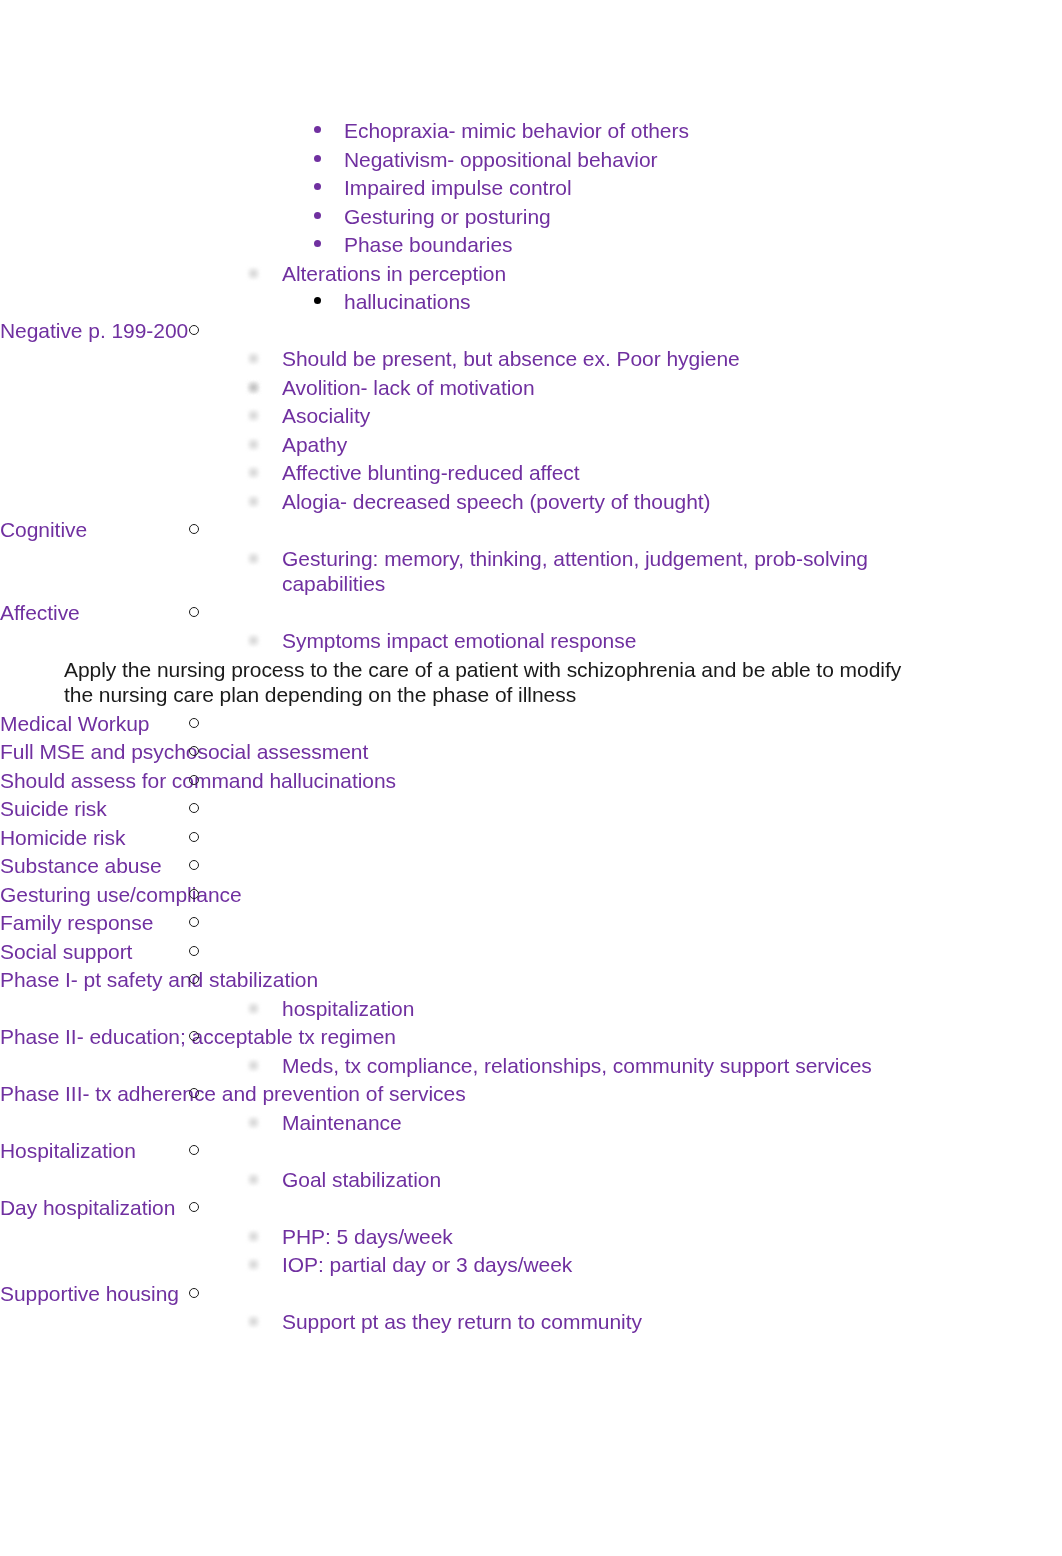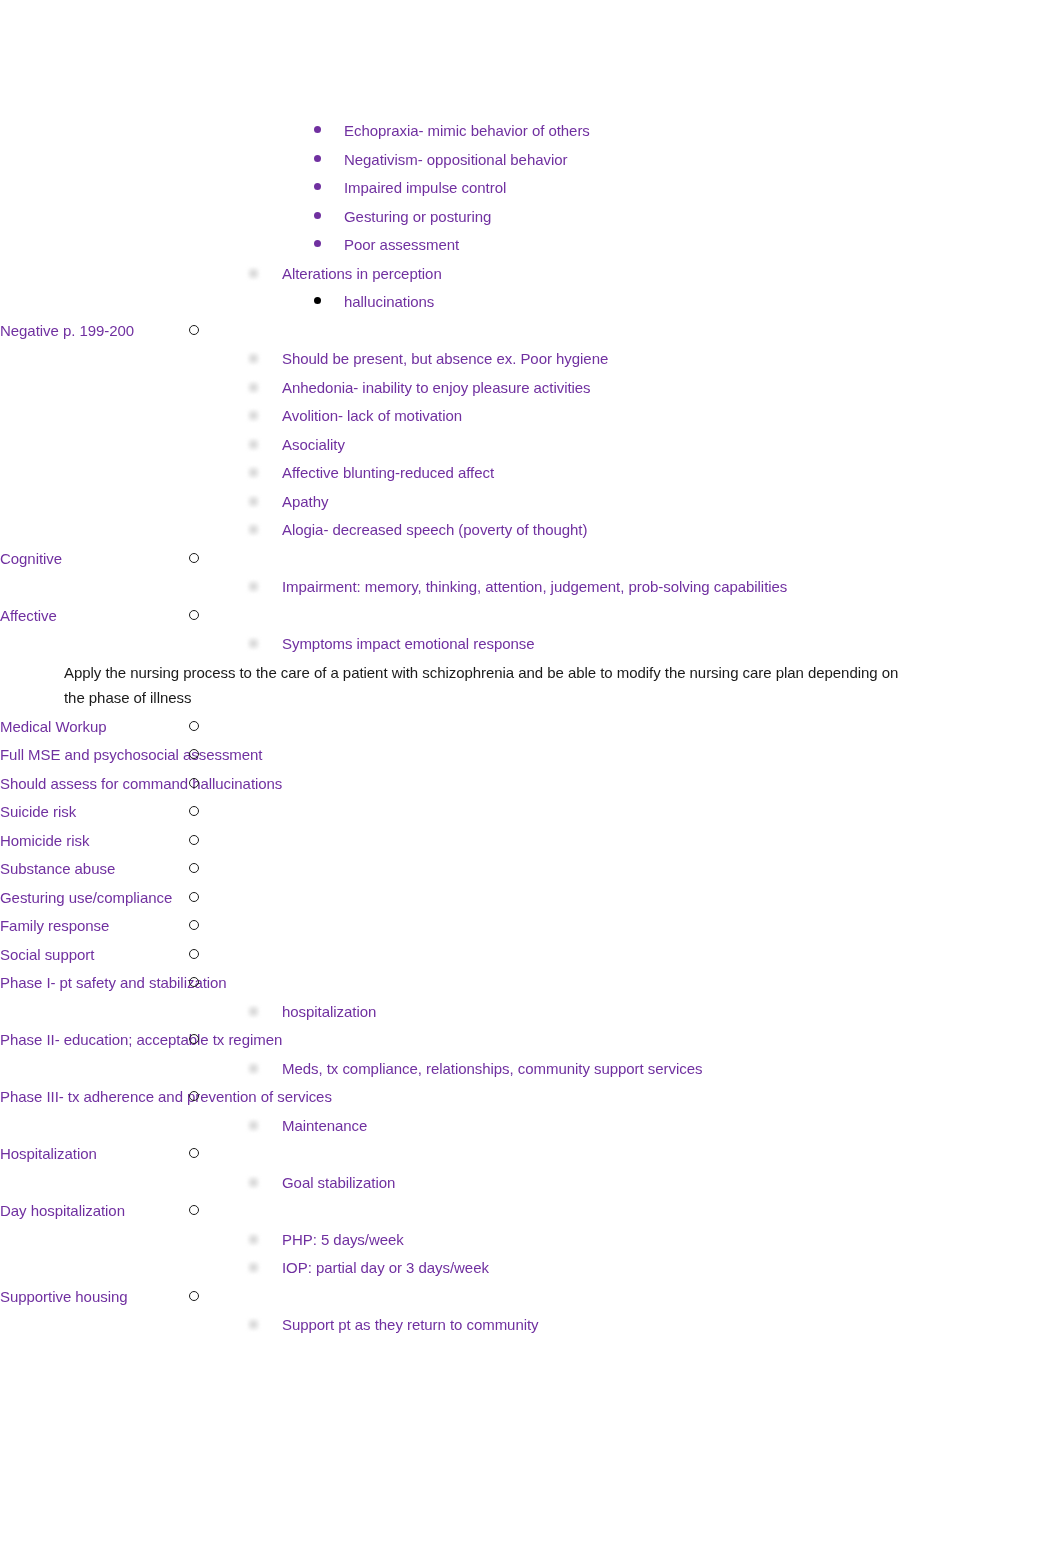--- a/index.html
+++ b/index.html
@@ -30,21 +30,21 @@
     top: 118px;
     left: 0;
     width: 1062px;
   }
 
   
   .row {
     position: relative;
     display: block;
     line-height: 25.5px;
-    font-size: 15px;
+    font-size: 21px;
     letter-spacing: -0.05px;
     white-space: normal;
   }
 
   .row .marker {
     position: absolute;
     top: 0;
     display: block;
     text-align: left;
     line-height: 25.5px;
@@ -119,69 +119,68 @@
       <div class="row lvl4">
         <span class="marker"><span class="glyph-dot"></span></span>
         <span class="txt">Impaired impulse control</span>
       </div>
       <div class="row lvl4">
         <span class="marker"><span class="glyph-dot"></span></span>
         <span class="txt">Gesturing or posturing</span>
       </div>
       <div class="row lvl4">
         <span class="marker"><span class="glyph-dot"></span></span>
-        <span class="txt">Poor assessment</span>
+        <span class="txt">Phase boundaries</span>
       </div>
       <div class="row lvl3">
         <span class="marker"><span class="glyph-faded"></span></span>
         <span class="txt">Alterations in perception</span>
       </div>
       <div class="row lvl4">
         <span class="marker"><span class="glyph-dot black"></span></span>
         <span class="txt">hallucinations</span>
       </div>
       <div class="row lvl2">
         <span class="marker"><span class="glyph-ring"></span></span>
         <span class="txt">Negative p. 199-200</span>
       </div>
       <div class="row lvl3">
         <span class="marker"><span class="glyph-faded"></span></span>
         <span class="txt">Should be present, but absence ex. Poor hygiene</span>
       </div>
       <div class="row lvl3">
         <span class="marker"><span class="glyph-faded"></span></span>
-        <span class="txt">Anhedonia- inability to enjoy pleasure activities</span>
       </div>
       <div class="row lvl3">
         <span class="marker"><span class="glyph-faded"></span></span>
         <span class="txt">Avolition- lack of motivation</span>
       </div>
       <div class="row lvl3">
         <span class="marker"><span class="glyph-faded"></span></span>
         <span class="txt">Asociality</span>
       </div>
       <div class="row lvl3">
         <span class="marker"><span class="glyph-faded"></span></span>
+        <span class="txt">Apathy</span>
+      </div>
+      <div class="row lvl3">
+        <span class="marker"><span class="glyph-faded"></span></span>
         <span class="txt">Affective blunting-reduced affect</span>
       </div>
       <div class="row lvl3">
         <span class="marker"><span class="glyph-faded"></span></span>
-        <span class="txt">Apathy</span>
-      </div>
-      <div class="row lvl3">
-        <span class="marker"><span class="glyph-faded"></span></span>
         <span class="txt">Alogia- decreased speech (poverty of thought)</span>
       </div>
       <div class="row lvl2">
         <span class="marker"><span class="glyph-ring"></span></span>
         <span class="txt">Cognitive</span>
       </div>
       <div class="row lvl3">
         <span class="marker"><span class="glyph-faded"></span></span>
-        <span class="txt">Impairment: memory, thinking, attention, judgement, prob-solving capabilities</span>
+        <span class="txt">Gesturing: memory, thinking, attention, judgement, prob-solving capabilities</span>
       </div>
       <div class="row lvl2">
         <span class="marker"><span class="glyph-ring"></span></span>
         <span class="txt">Affective</span>
       </div>
       <div class="row lvl3">
         <span class="marker"><span class="glyph-faded"></span></span>
         <span class="txt">Symptoms impact emotional response</span>
       </div>
       <div class="row lvl1 gap-before">

